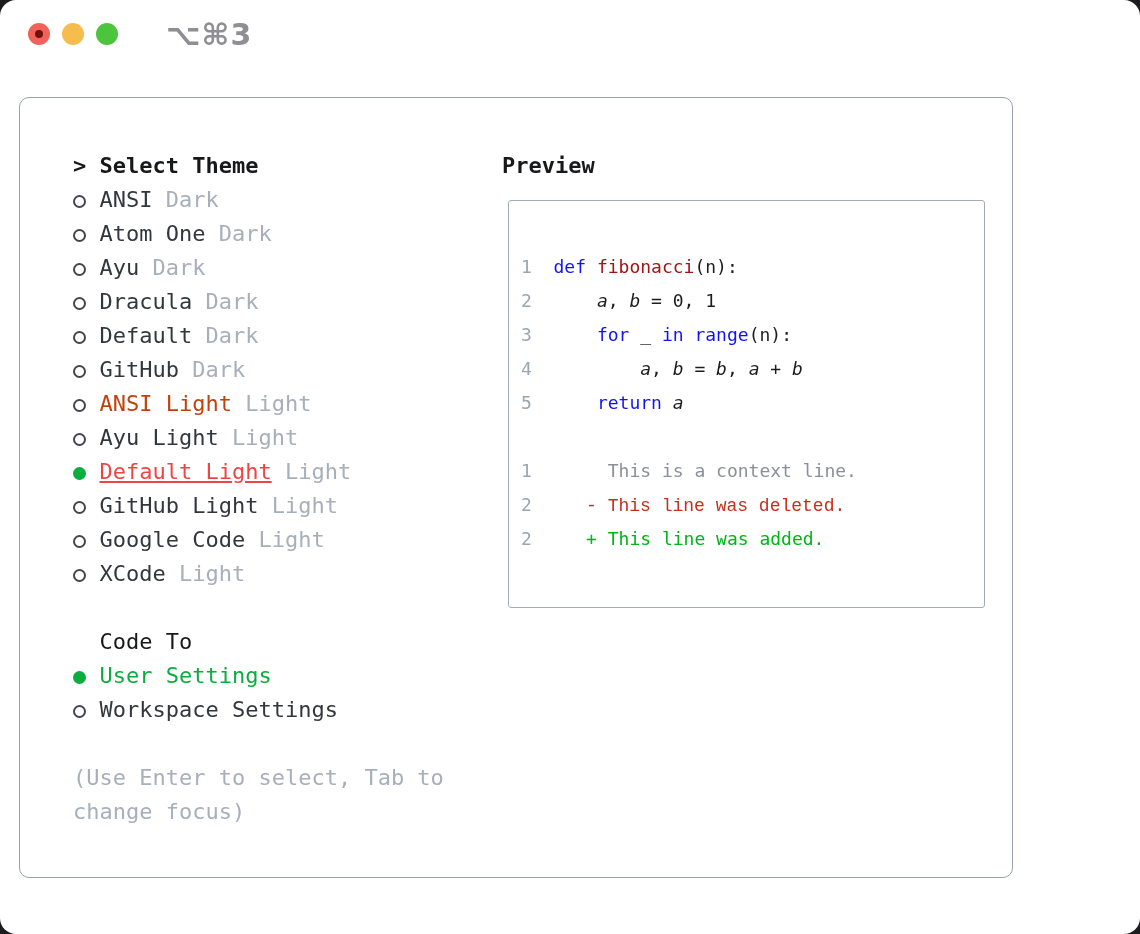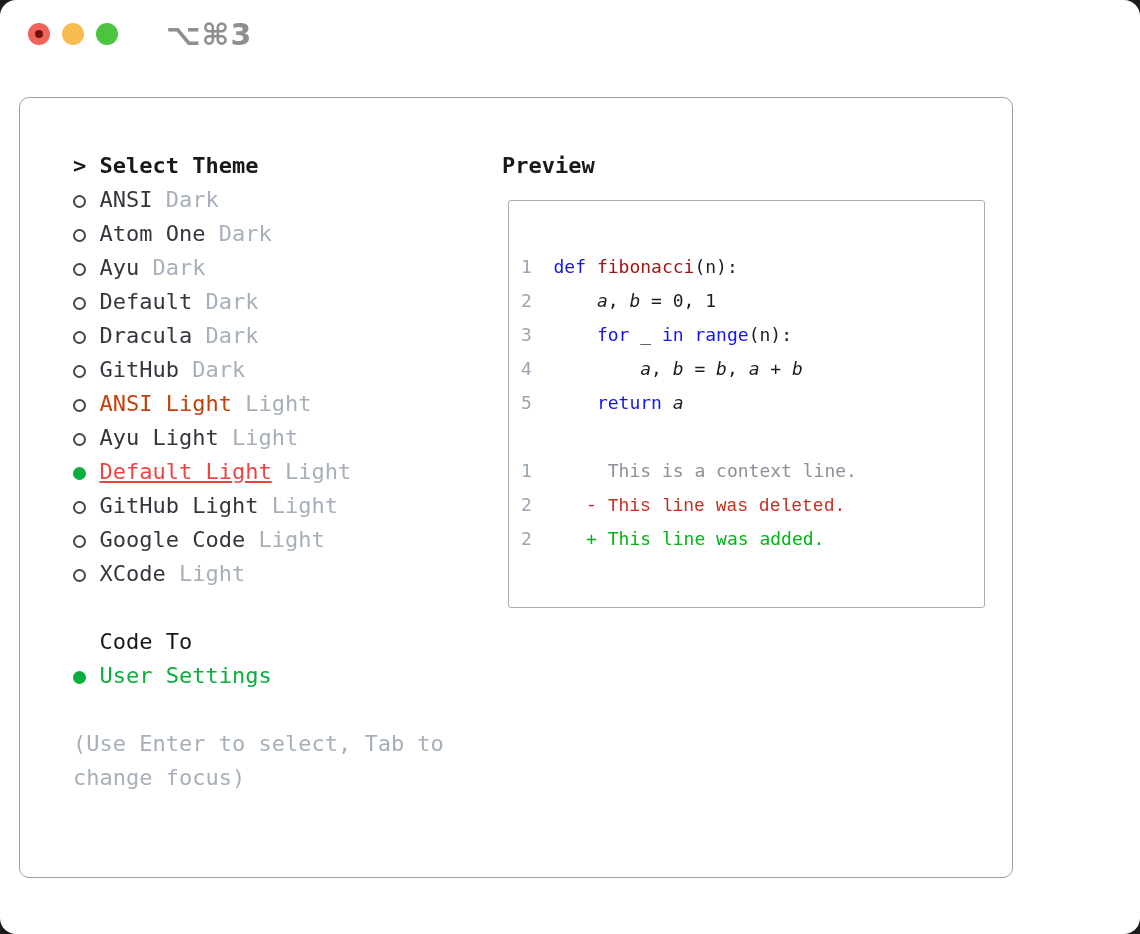--- a/index.html
+++ b/index.html
@@ -60,32 +60,33 @@
     <span class="tl tl-green" style="background: rgb(76, 196, 62);"></span>
     <span class="shortcut" style="color: rgb(142, 142, 147);">⌥⌘3</span>
   </div>
 
   <div class="main-box" style="border-color: rgb(153, 162, 172);">
     <div class="sidebar" id="sidebar">
         <div class="srow"><span class="mk hdr" style="color: rgb(23, 24, 26);">&gt;</span><span class="hdr" style="color: rgb(23, 24, 26);">Select Theme</span></div>
         <div class="srow"><span class="mk"><span class="radio"></span></span><span style="color: rgb(51, 55, 61);">ANSI</span><span style="color: rgb(167, 175, 186);"> Dark</span></div>
         <div class="srow"><span class="mk"><span class="radio"></span></span><span style="color: rgb(51, 55, 61);">Atom One</span><span style="color: rgb(167, 175, 186);"> Dark</span></div>
         <div class="srow"><span class="mk"><span class="radio"></span></span><span style="color: rgb(51, 55, 61);">Ayu</span><span style="color: rgb(167, 175, 186);"> Dark</span></div>
+        <div class="srow"><span class="mk"><span class="radio"></span></span><span style="color: rgb(51, 55, 61);">Dracula</span><span style="color: rgb(167, 175, 186);"> Dark</span></div>
         <div class="srow"><span class="mk"><span class="radio"></span></span><span style="color: rgb(51, 55, 61);">Default</span><span style="color: rgb(167, 175, 186);"> Dark</span></div>
-        <div class="srow"><span class="mk"><span class="radio"></span></span><span style="color: rgb(51, 55, 61);">Dracula</span><span style="color: rgb(167, 175, 186);"> Dark</span></div>
         <div class="srow"><span class="mk"><span class="radio"></span></span><span style="color: rgb(51, 55, 61);">GitHub</span><span style="color: rgb(167, 175, 186);"> Dark</span></div>
         <div class="srow"><span class="mk"><span class="radio"></span></span><span style="color: #c2410c;">ANSI Light</span><span style="color: rgb(167, 175, 186);"> Light</span></div>
         <div class="srow"><span class="mk"><span class="radio"></span></span><span style="color: rgb(51, 55, 61);">Ayu Light</span><span style="color: rgb(167, 175, 186);"> Light</span></div>
         <div class="srow"><span class="mk"><span class="radio" style="background: rgb(12, 173, 63); border-color: rgb(12, 173, 63);"></span></span><span style="color: #ef4444; text-decoration: underline;">Default Light</span><span style="color: rgb(167, 175, 186);"> Light</span></div>
         <div class="srow"><span class="mk"><span class="radio"></span></span><span style="color: rgb(51, 55, 61);">GitHub Light</span><span style="color: rgb(167, 175, 186);"> Light</span></div>
         <div class="srow"><span class="mk"><span class="radio"></span></span><span style="color: rgb(51, 55, 61);">Google Code</span><span style="color: rgb(167, 175, 186);"> Light</span></div>
         <div class="srow"><span class="mk"><span class="radio"></span></span><span style="color: rgb(51, 55, 61);">XCode</span><span style="color: rgb(167, 175, 186);"> Light</span></div>
         <div class="srow"></div>
         <div class="srow"><span class="mk"></span><span style="color: rgb(23, 24, 26);">Code To</span></div>
         <div class="srow"><span class="mk"><span class="radio" style="background: rgb(12, 173, 63); border-color: rgb(12, 173, 63);"></span></span><span style="color: rgb(12, 173, 63);">User Settings</span></div>
+        <div class="srow"><span class="mk"><span class="radio"></span></span><span style="color: rgb(51, 55, 61);">Workspace Settings</span></div>
         <div class="srow"></div>
         <div class="srow help" style="color: rgb(167, 175, 186);">(Use Enter to select, Tab to</div>
         <div class="srow help" style="color: rgb(167, 175, 186);">change focus)</div>
       </div>
     <div class="preview-title" style="color: rgb(23, 24, 26);">Preview</div>
     <div class="pbox" id="pbox" style="border-color: rgb(165, 172, 182);">
         <div class="pline"><span style="color: rgb(154, 165, 178);">1</span><span style="color: rgb(29, 29, 31);">  </span><span style="color: rgb(20, 20, 240);">def</span><span style="color: rgb(29, 29, 31);"> </span><span style="color: rgb(163, 21, 21);">fibonacci</span><span style="color: rgb(29, 29, 31);">(n):</span></div>
         <div class="pline"><span style="color: rgb(154, 165, 178);">2</span><span style="color: rgb(29, 29, 31);">      </span><span class="it" style="color: rgb(29, 29, 31);">a</span><span style="color: rgb(29, 29, 31);">, </span><span class="it" style="color: rgb(29, 29, 31);">b</span><span style="color: rgb(29, 29, 31);"> = 0, 1</span></div>
         <div class="pline"><span style="color: rgb(154, 165, 178);">3</span><span style="color: rgb(29, 29, 31);">      </span><span style="color: rgb(20, 20, 240);">for</span><span style="color: rgb(29, 29, 31);"> _ </span><span style="color: rgb(20, 20, 240);">in</span><span style="color: rgb(29, 29, 31);"> </span><span style="color: rgb(20, 20, 240);">range</span><span style="color: rgb(29, 29, 31);">(n):</span></div>
         <div class="pline"><span style="color: rgb(154, 165, 178);">4</span><span style="color: rgb(29, 29, 31);">          </span><span class="it" style="color: rgb(29, 29, 31);">a</span><span style="color: rgb(29, 29, 31);">, </span><span class="it" style="color: rgb(29, 29, 31);">b</span><span style="color: rgb(29, 29, 31);"> = </span><span class="it" style="color: rgb(29, 29, 31);">b</span><span style="color: rgb(29, 29, 31);">, </span><span class="it" style="color: rgb(29, 29, 31);">a</span><span style="color: rgb(29, 29, 31);"> + </span><span class="it" style="color: rgb(29, 29, 31);">b</span></div>

